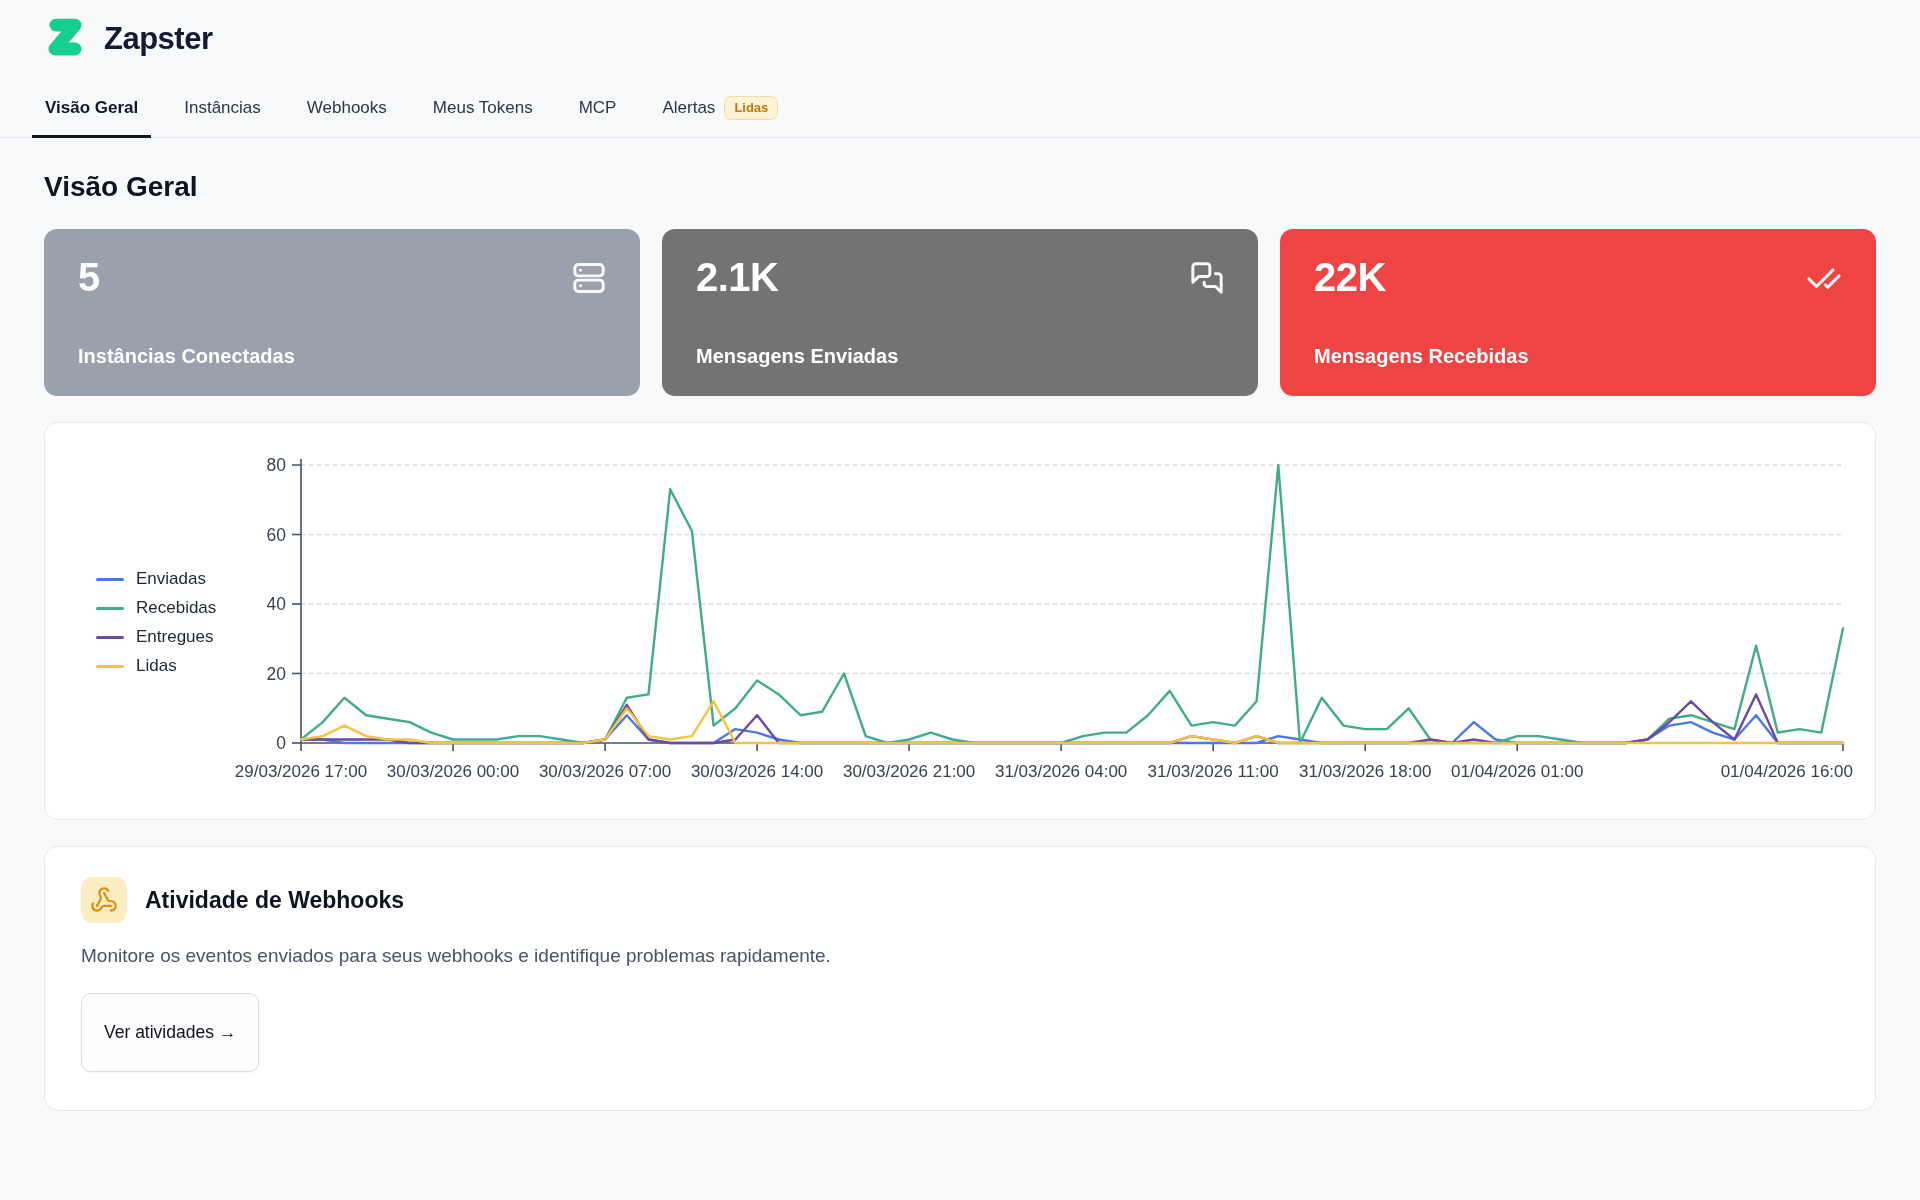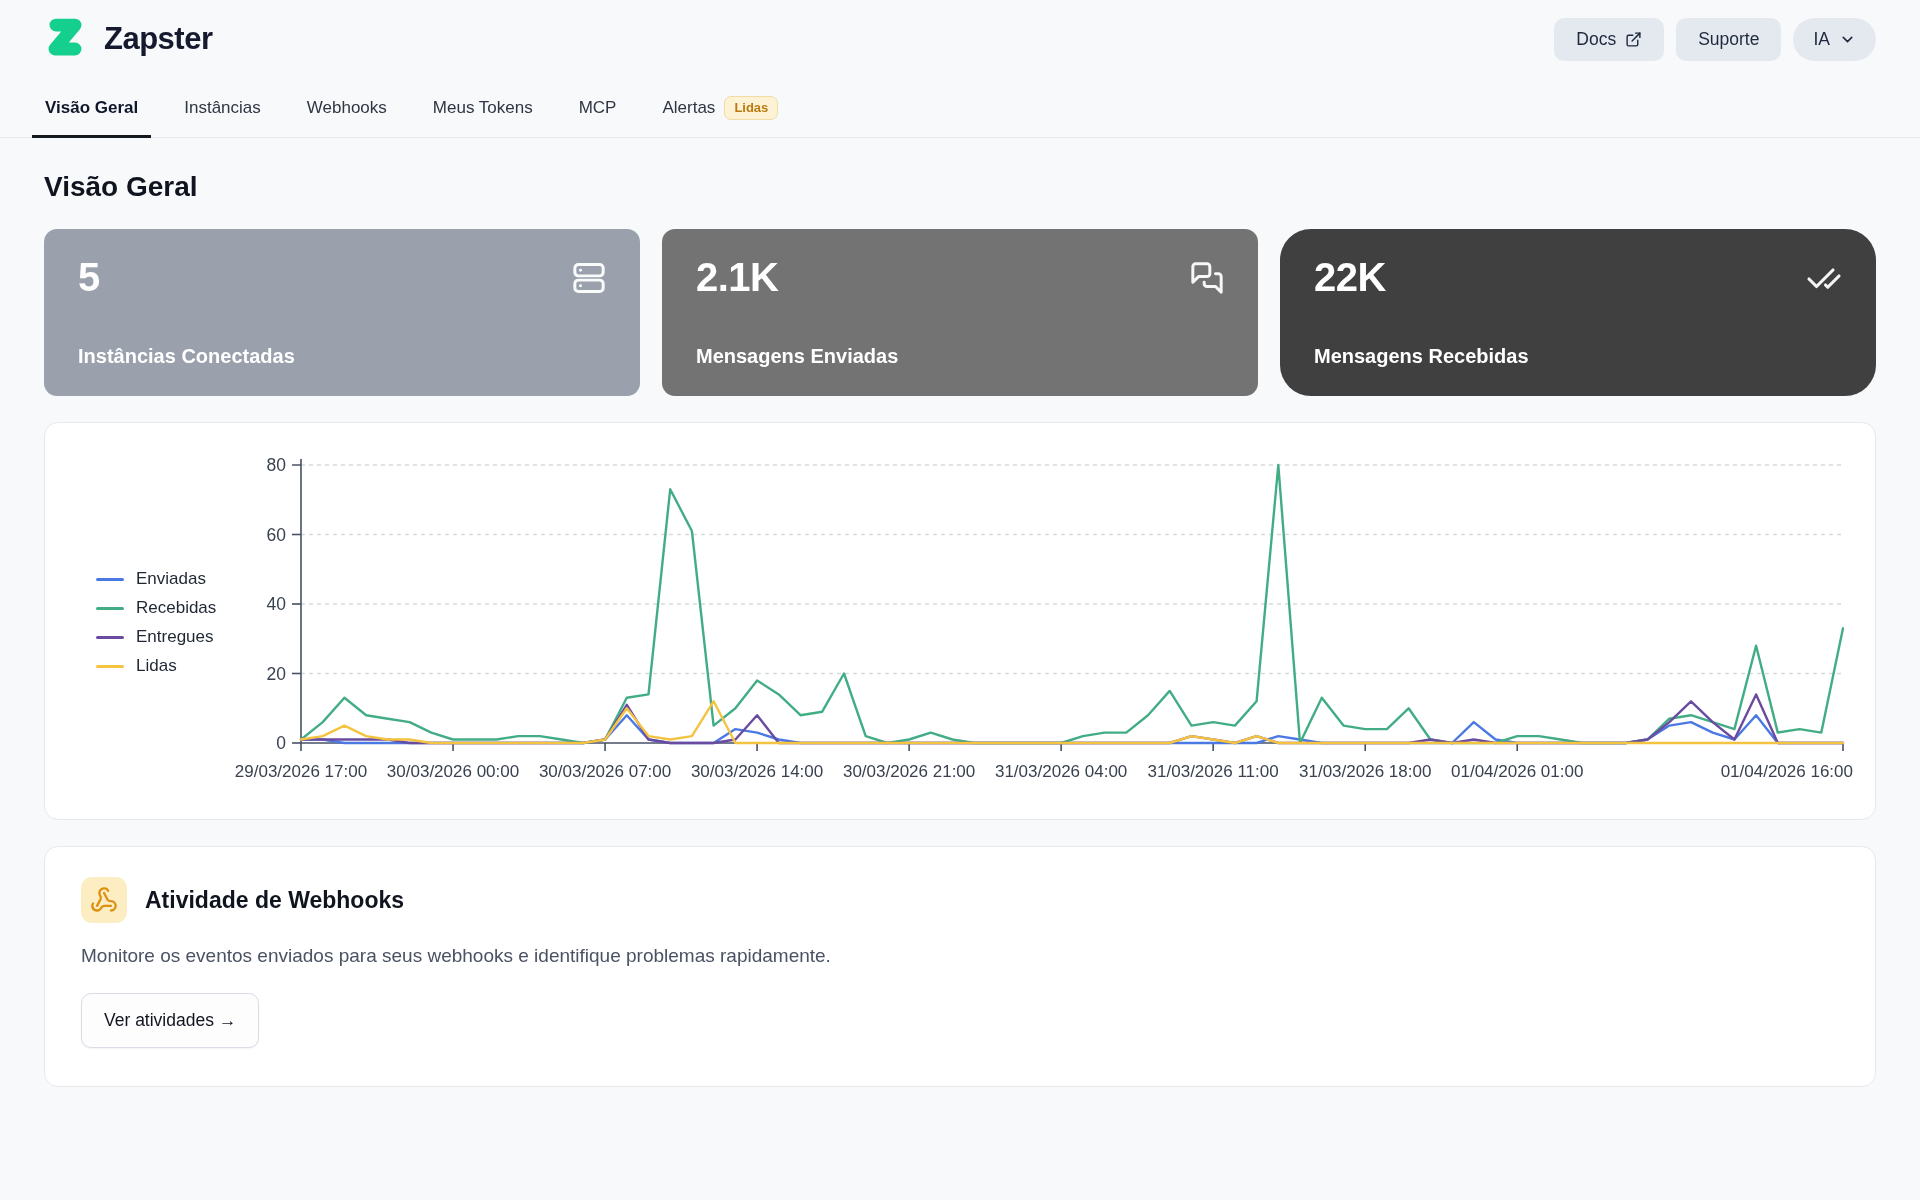--- a/index.html
+++ b/index.html
@@ -65,57 +65,34 @@
     width:46px; height:46px; border-radius:11px; background:#fcedc2;
     display:flex; align-items:center; justify-content:center; color:#dd9113;
   }
   .wh-title { font-size:23px; font-weight:700; color:#10141f; }
   .wh-desc { margin-top:22px; font-size:19px; color:#4a5263; }
   .btn-outline {
     margin-top:26px; display:inline-flex; align-items:center;
     background:#fdfdfe; border:1px solid #d9dee6; border-radius:10px;
     box-shadow:0 1px 2px rgba(16,24,40,0.05); cursor:pointer;
     font-family:inherit; font-size:17.5px; font-weight:500; color:#10141f;
-    padding:16px 22px;
+    padding:28px 22px;
   }
 </style>
 </head>
 <body>
 
 <header class="topbar">
   <div class="logo">
     <span>
       <svg width="42" height="42" viewBox="0 0 44 44" fill="none">
         <path d="M12.5 9.5 H32.5 L11.5 34.5 H32.5" stroke="#15cf8f" stroke-width="13.5" stroke-linecap="round" stroke-linejoin="round"></path>
       </svg>
     </span>
     <span class="logo-text">Zapster</span>
-  </div>
-  <div class="top-actions">
-    <button class="btn-soft">
-      <span>Docs</span>
-      <span>
-        <svg width="17" height="17" viewBox="0 0 24 24" fill="none" stroke="#1e293b" stroke-width="2" stroke-linecap="round" stroke-linejoin="round">
-          <path d="M15 3h6v6"></path>
-            <path d="M10 14 21 3"></path>
-            <path d="M18 13v6a2 2 0 0 1-2 2H5a2 2 0 0 1-2-2V8a2 2 0 0 1 2-2h6"></path>
-        </svg>
-      </span>
-    </button>
-    <button class="btn-soft">
-      <span>Suporte</span>
-    </button>
-    <button class="btn-soft btn-pill">
-      <span>IA</span>
-      <span>
-        <svg width="17" height="17" viewBox="0 0 24 24" fill="none" stroke="#1e293b" stroke-width="2.2" stroke-linecap="round" stroke-linejoin="round">
-          <path d="m6 9 6 6 6-6"></path>
-        </svg>
-      </span>
-    </button>
   </div>
 </header>
 
 <nav class="nav">
   <div class="tab active">
       <span>Visão Geral</span>
     </div>
   <div class="tab">
       <span>Instâncias</span>
     </div>
@@ -153,21 +130,21 @@
     <article class="stat-card" style="background: #737373;">
       <div class="stat-value">2.1K</div>
       <div class="stat-label">Mensagens Enviadas</div>
       <span class="stat-icon">
         <svg width="34" height="34" viewBox="0 0 24 24" fill="none" stroke="#ffffff" stroke-width="2.1" stroke-linecap="round" stroke-linejoin="round">
           <path d="M14 9a2 2 0 0 1-2 2H6l-4 4V4a2 2 0 0 1 2-2h8a2 2 0 0 1 2 2z"></path>
           <path d="M18 9h2a2 2 0 0 1 2 2v11l-4-4h-6a2 2 0 0 1-2-2v-1"></path>
         </svg>
       </span>
     </article>
-    <article class="stat-card" style="background: #404040; border-radius: 31px;">
+    <article class="stat-card" style="background: #ef4444;">
       <div class="stat-value">22K</div>
       <div class="stat-label">Mensagens Recebidas</div>
       <span class="stat-icon">
         <svg width="36" height="36" viewBox="0 0 24 24" fill="none" stroke="#ffffff" stroke-width="2.1" stroke-linecap="round" stroke-linejoin="round">
           <path d="M18 6 7 17l-5-5"></path>
             <path d="m22 10-7.5 7.5L13 16"></path>
         </svg>
       </span>
     </article>
   </section>

